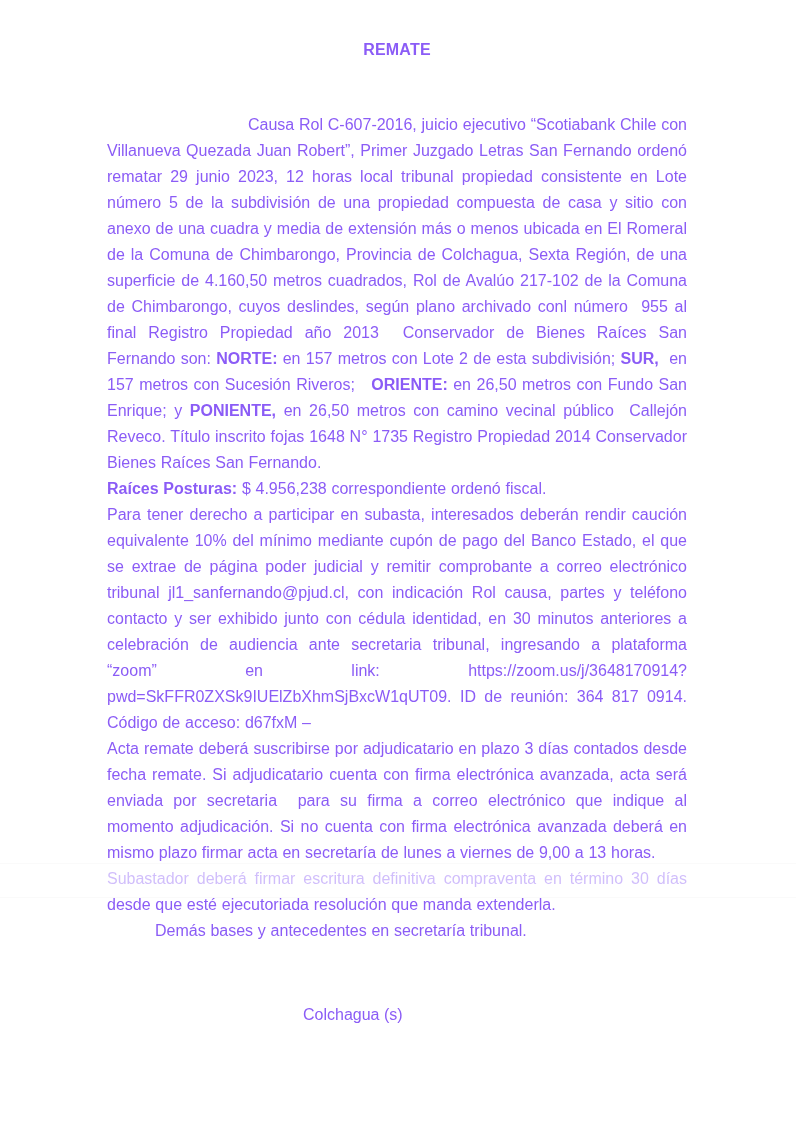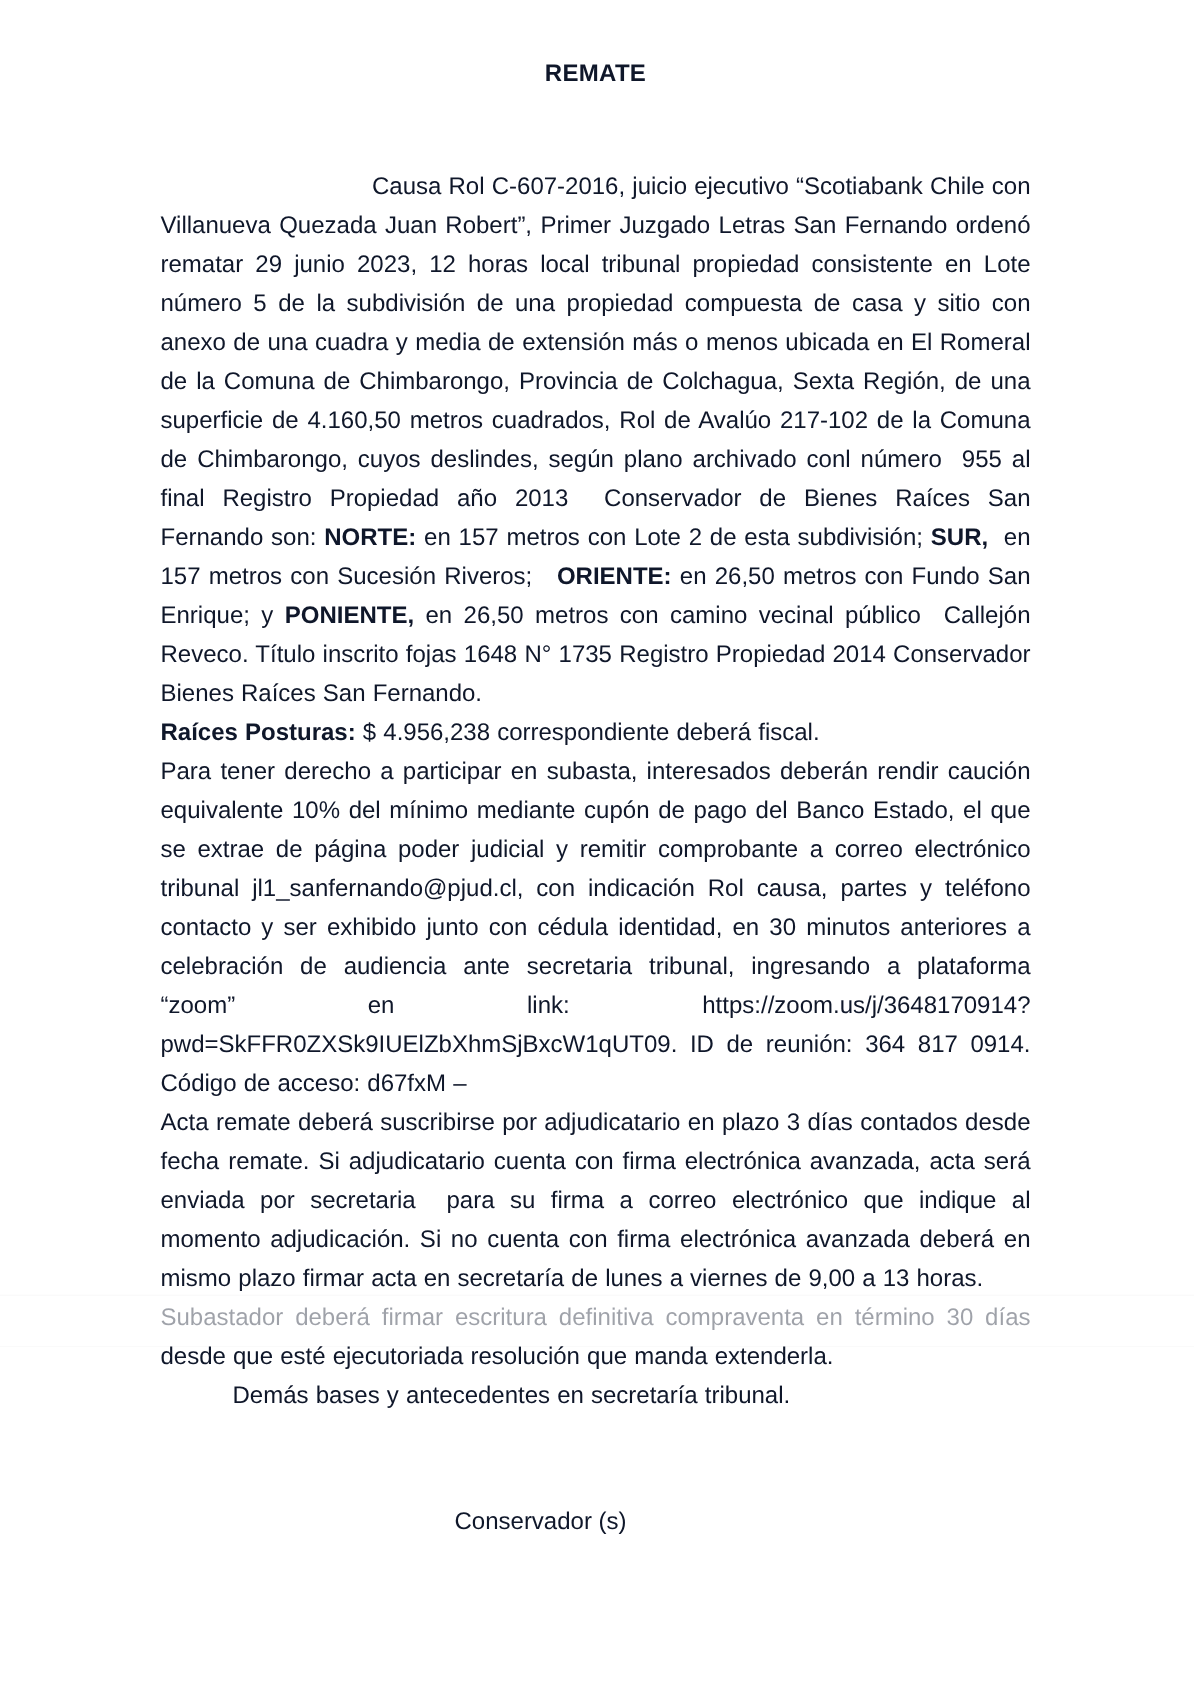--- a/index.html
+++ b/index.html
@@ -8,21 +8,21 @@
     background: #ffffff;
   }
   .page {
     position: relative;
     width: 796px;
     height: 1125px;
     background: #ffffff;
     box-sizing: border-box;
     padding: 40px 109px 0 107px;
     font-family: "Liberation Sans", "DejaVu Sans", sans-serif;
-    color: #0f172a;
+    color: #8b5cf6;
     overflow: hidden;
     border-radius: 22px;
   }
   .doc-title {
     margin: 0;
     text-align: center;
     font-size: 16px;
     font-weight: bold;
     line-height: 20px;
     letter-spacing: 0.2px;
@@ -62,23 +62,23 @@
 </style>
 </head>
 <body>
 
 <div class="page">
   <h1 class="doc-title">REMATE</h1>
 
   <div class="content">
 
   <p class="para indent-large"><span>Causa Rol C-607-2016, juicio ejecutivo “Scotiabank Chile con Villanueva Quezada Juan Robert”, Primer Juzgado Letras San Fernando ordenó rematar 29 junio 2023, 12 horas local tribunal propiedad consistente en Lote número 5 de la subdivisión de una propiedad compuesta de casa y sitio con anexo de una cuadra y media de extensión más o menos ubicada en El Romeral de la Comuna de Chimbarongo, Provincia de Colchagua, Sexta Región, de una superficie de 4.160,50 metros cuadrados, Rol de Avalúo 217-102 de la Comuna de Chimbarongo, cuyos deslindes, según plano archivado conl número  955 al final Registro Propiedad año 2013  Conservador de Bienes Raíces San Fernando son: </span><b>NORTE:</b><span> en 157 metros con Lote 2 de esta subdivisión; </span><b>SUR,</b><span>  en 157 metros con Sucesión Riveros;   </span><b>ORIENTE:</b><span> en 26,50 metros con Fundo San Enrique; y </span><b>PONIENTE,</b><span> en 26,50 metros con camino vecinal público  Callejón Reveco. Título inscrito fojas 1648 N° 1735 Registro Propiedad 2014 Conservador Bienes Raíces San Fernando.</span></p>
-      <p class="para"><b>Raíces Posturas:</b><span> $ 4.956,238 correspondiente deberá fiscal.</span></p>
+      <p class="para"><b>Raíces Posturas:</b><span> $ 4.956,238 correspondiente ordenó fiscal.</span></p>
       <p class="para"><span>Para tener derecho a participar en subasta, interesados deberán rendir caución equivalente 10% del mínimo mediante cupón de pago del Banco Estado, el que se extrae de página poder judicial y remitir comprobante a correo electrónico tribunal jl1_sanfernando@pjud.cl, con indicación Rol causa, partes y teléfono contacto y ser exhibido junto con cédula identidad, en 30 minutos anteriores a celebración de audiencia ante secretaria tribunal, ingresando a plataforma “zoom” en link: https://zoom.us/j/3648170914? pwd=SkFFR0ZXSk9IUElZbXhmSjBxcW1qUT09. ID de reunión: 364 817 0914. Código de acceso: d67fxM –</span></p>
       <p class="para"><span>Acta remate deberá suscribirse por adjudicatario en plazo 3 días contados desde fecha remate. Si adjudicatario cuenta con firma electrónica avanzada, acta será enviada por secretaria  para su firma a correo electrónico que indique al momento adjudicación. Si no cuenta con firma electrónica avanzada deberá en mismo plazo firmar acta en secretaría de lunes a viernes de 9,00 a 13 horas.</span></p>
       <p class="para"><span>Subastador deberá firmar escritura definitiva compraventa en término 30 días desde que esté ejecutoriada resolución que manda extenderla.</span></p>
       <p class="para indent-small"><span>Demás bases y antecedentes en secretaría tribunal.</span></p>
     </div>
 
-  <div class="signature">Conservador (s)</div>
+  <div class="signature">Colchagua (s)</div>
 
   <div class="scan-band"></div>
 </div>
 
 </body></html>

